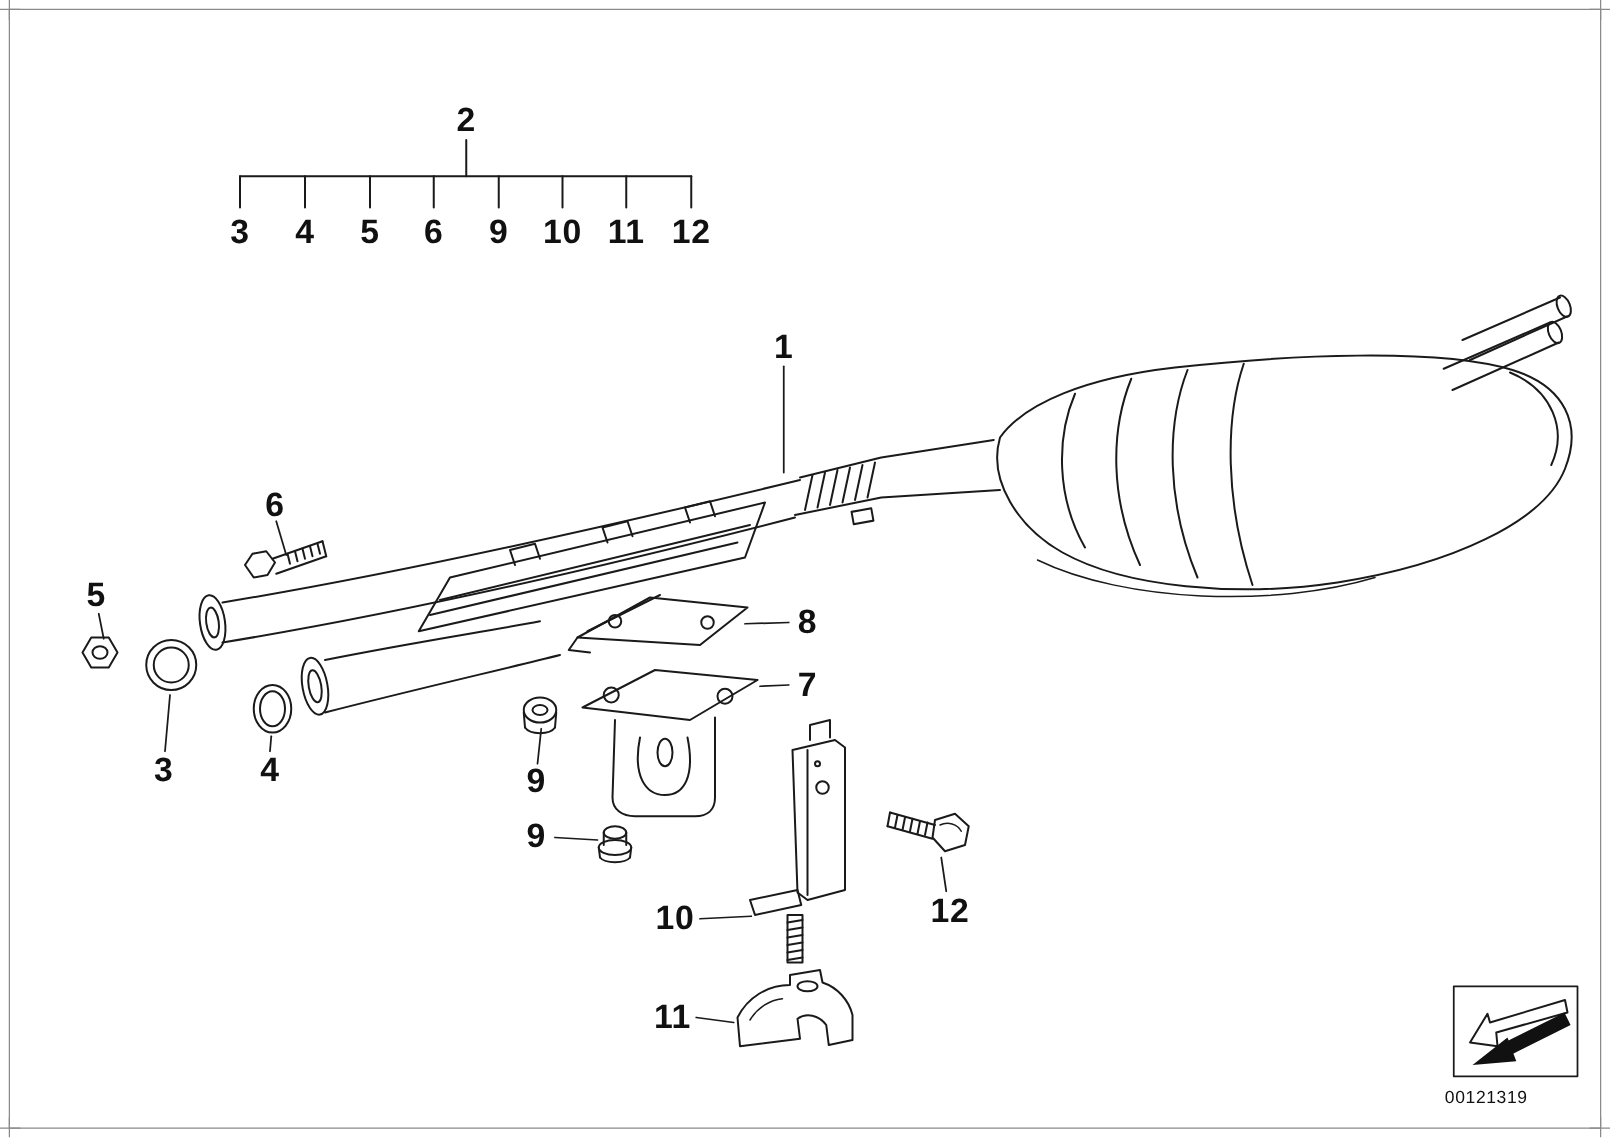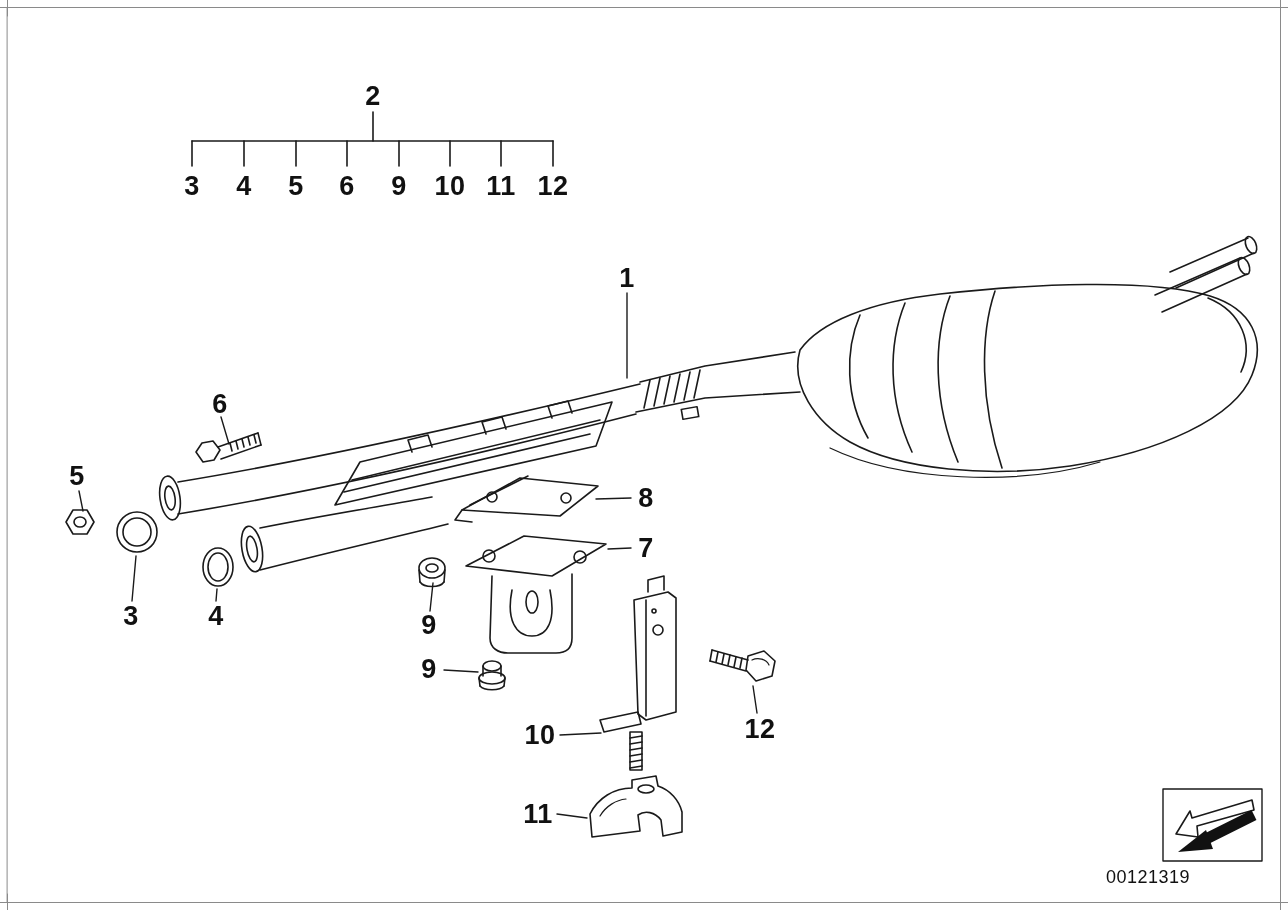--- a/index.html
+++ b/index.html
@@ -17,23 +17,23 @@
     font-weight:700;
     font-size:27px;
     color:#111;
     letter-spacing:0.5px;
     line-height:1;
     cursor:pointer;
     user-select:none;
   }
   .footer-id{
     position:absolute;
-    left:1148px;top:877px;
+    left:1189px;top:877px;
     transform:translate(-50%,-50%);
-    font-size:18px;
+    font-size:14px;
     font-weight:400;
     color:#111;
     letter-spacing:0.5px;
   }
 </style>
 </head>
 <body>
 
 <div class="page">
 

